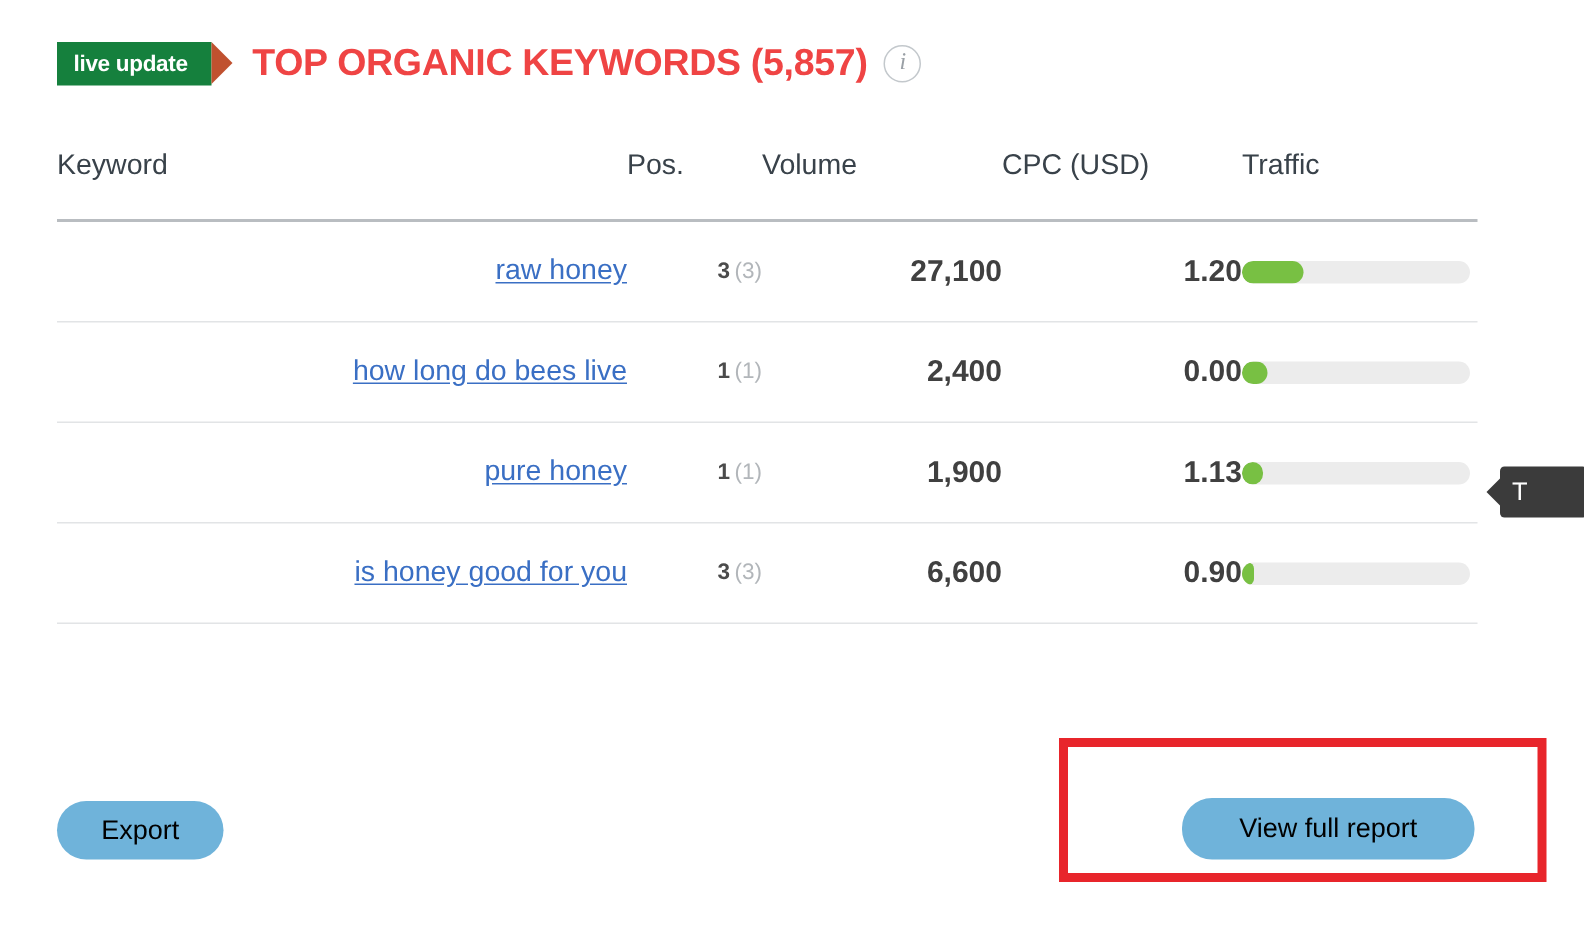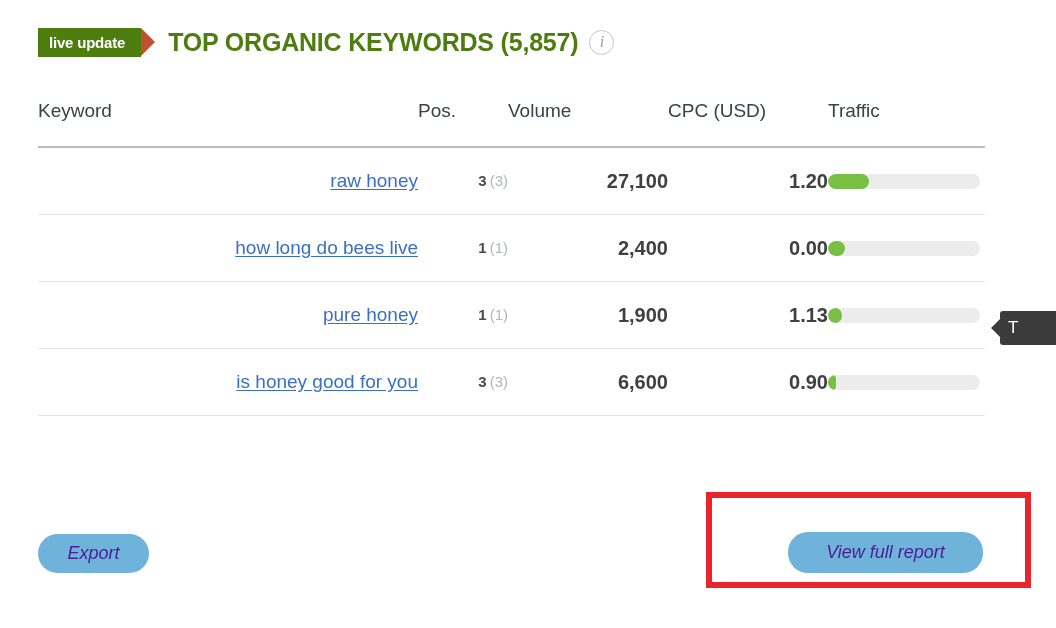--- a/index.html
+++ b/index.html
@@ -27,21 +27,21 @@
   .header {
     position: absolute;
     left: 38px;
     top: 22px;
     display: flex;
     align-items: center;
     height: 40px;
   }
   .live-badge {
     position: relative;
-    background: #4d7c0f;
+    background: #15803d;
     color: #ffffff;
     font-size: 15px;
     font-weight: bold;
     line-height: 1;
     padding: 8px 16px 8px 11px;
     height: 13px;
     display: flex;
     align-items: center;
     letter-spacing: -0.2px;
   }
@@ -53,21 +53,21 @@
     width: 0;
     height: 0;
     border-top: 14.5px solid transparent;
     border-bottom: 14.5px solid transparent;
     border-left: 14px solid #c0512f;
   }
   .panel-title {
     margin-left: 27px;
     font-size: 25px;
     font-weight: bold;
-    color: #4d7c0f;
+    color: #ef4444;
     letter-spacing: -0.2px;
     white-space: nowrap;
   }
   .info-icon {
     margin-left: 11px;
     width: 25px;
     height: 25px;
     border-radius: 50%;
     border: 1.6px solid #c3c8cc;
     display: inline-flex;
@@ -185,29 +185,28 @@
     border-bottom: 9px solid transparent;
     border-right: 9px solid #3b3b3b;
   }
 
   
   .btn {
     display: inline-flex;
     align-items: center;
     justify-content: center;
     background: #6fb3da;
-    color: #4c1d95;
+    color: #000000;
     border: none;
     border-radius: 20px;
     font-family: "Liberation Sans", sans-serif;
     font-size: 18px;
     cursor: pointer;
     padding: 0;
     box-sizing: border-box;
-    font-style: italic;
   }
   #export-btn {
     position: absolute;
     left: 38px;
     top: 534px;
     width: 111px;
     height: 39px;
   }
   #view-report-btn {
     position: absolute;

